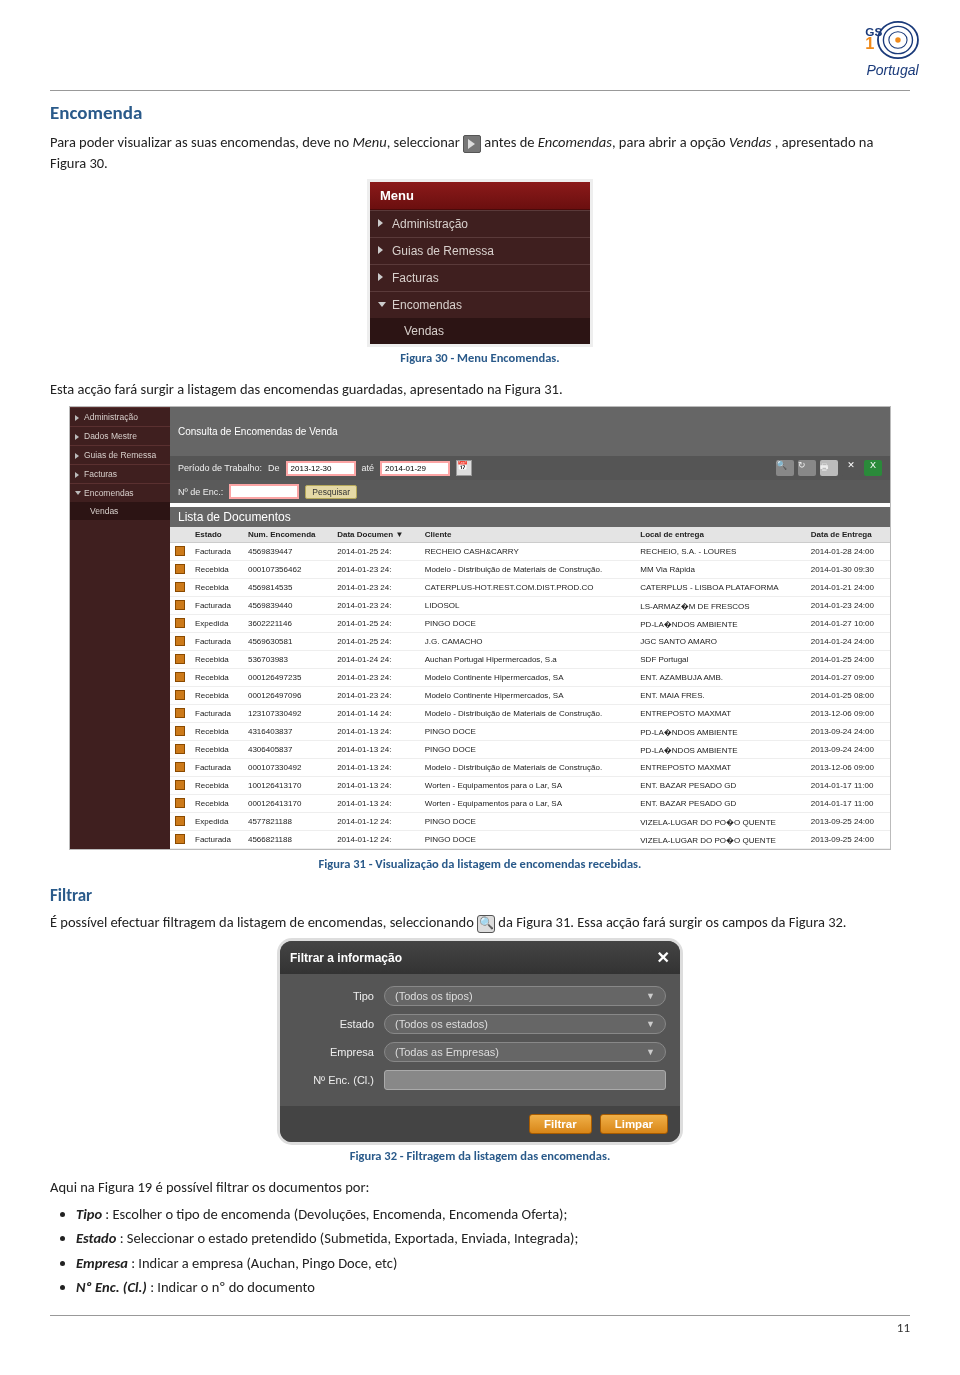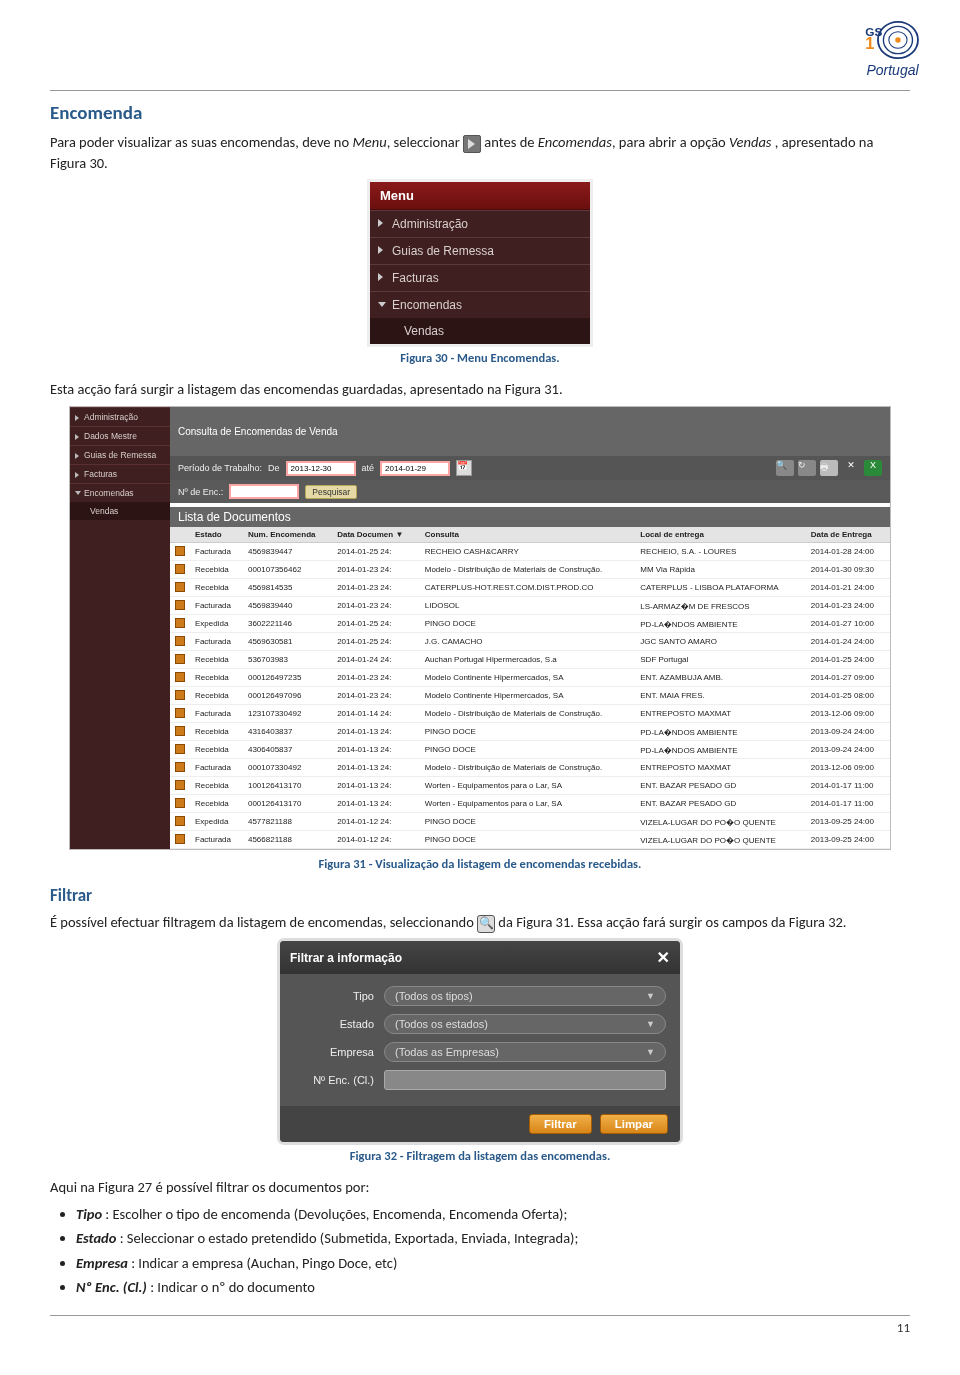--- a/index.html
+++ b/index.html
@@ -170,21 +170,21 @@
   table.docs td { padding:2.5px 5px; border-bottom:1px solid #eee; white-space:nowrap;}
   table.docs td.ico { width:10px;}
   .sq { display:inline-block; width:8px; height:8px; background:#cc7a1a; border:1px solid #8a4a00;}
   
   .filter-dialog {
     width: 400px;
     margin: 8px auto 4px auto;
     font-family: Arial, sans-serif;
     font-size: 12px;
     background: #555;
-    border-radius: 4px;
+    border-radius: 12px;
     overflow:hidden;
     box-shadow: 0 0 0 3px #ddd;
   }
   .fd-head {
     background: linear-gradient(#444,#333);
     color:#fff;
     padding:7px 10px;
     font-weight:bold;
     display:flex;
     align-items:center;
@@ -309,21 +309,21 @@
         <span class="btn">Pesquisar</span>
       </div>
       <div class="lm-sub">Lista de Documentos</div>
       <table class="docs">
         <thead>
             <tr>
           <th class="ico"></th>
           <th>Estado</th>
           <th>Num. Encomenda</th>
           <th>Data Documen ▼</th>
-          <th>Consulta</th>
+          <th>Cliente</th>
           <th>Local de entrega</th>
           <th>Data de Entrega</th>
         </tr>
           </thead>
         <tbody id="docs-body">
             <tr>
               <td class="ico"><span class="sq"></span></td>
               <td>Facturada</td>
               <td>4569839447</td>
               <td>2014-01-25 24:</td>
@@ -519,21 +519,21 @@
         <div class="fd-input"></div>
       </div>
     </div>
     <div class="fd-foot">
       <div class="fd-btn">Filtrar</div>
       <div class="fd-btn">Limpar</div>
     </div>
   </div>
   <div class="caption">Figura 32 - Filtragem da listagem das encomendas.</div>
 
-  <p>Aqui na Figura 27 é possível filtrar os documentos por:</p>
+  <p>Aqui na Figura 19 é possível filtrar os documentos por:</p>
   <ul class="bullets">
     <li><span class="italic bld">Tipo</span><span> : Escolher o tipo de encomenda (Devoluções, Encomenda, Encomenda Oferta);</span></li>
     <li><span class="italic bld">Estado</span><span> : Seleccionar o estado pretendido (Submetida, Exportada, Enviada, Integrada);</span></li>
     <li><span class="italic bld">Empresa</span><span> : Indicar a empresa (Auchan, Pingo Doce, etc)</span></li>
     <li><span class="italic bld">Nº Enc. (Cl.)</span><span> : Indicar o nº do documento</span></li>
   </ul>
 
   <div class="page-footer">11</div>
 </div>
 

